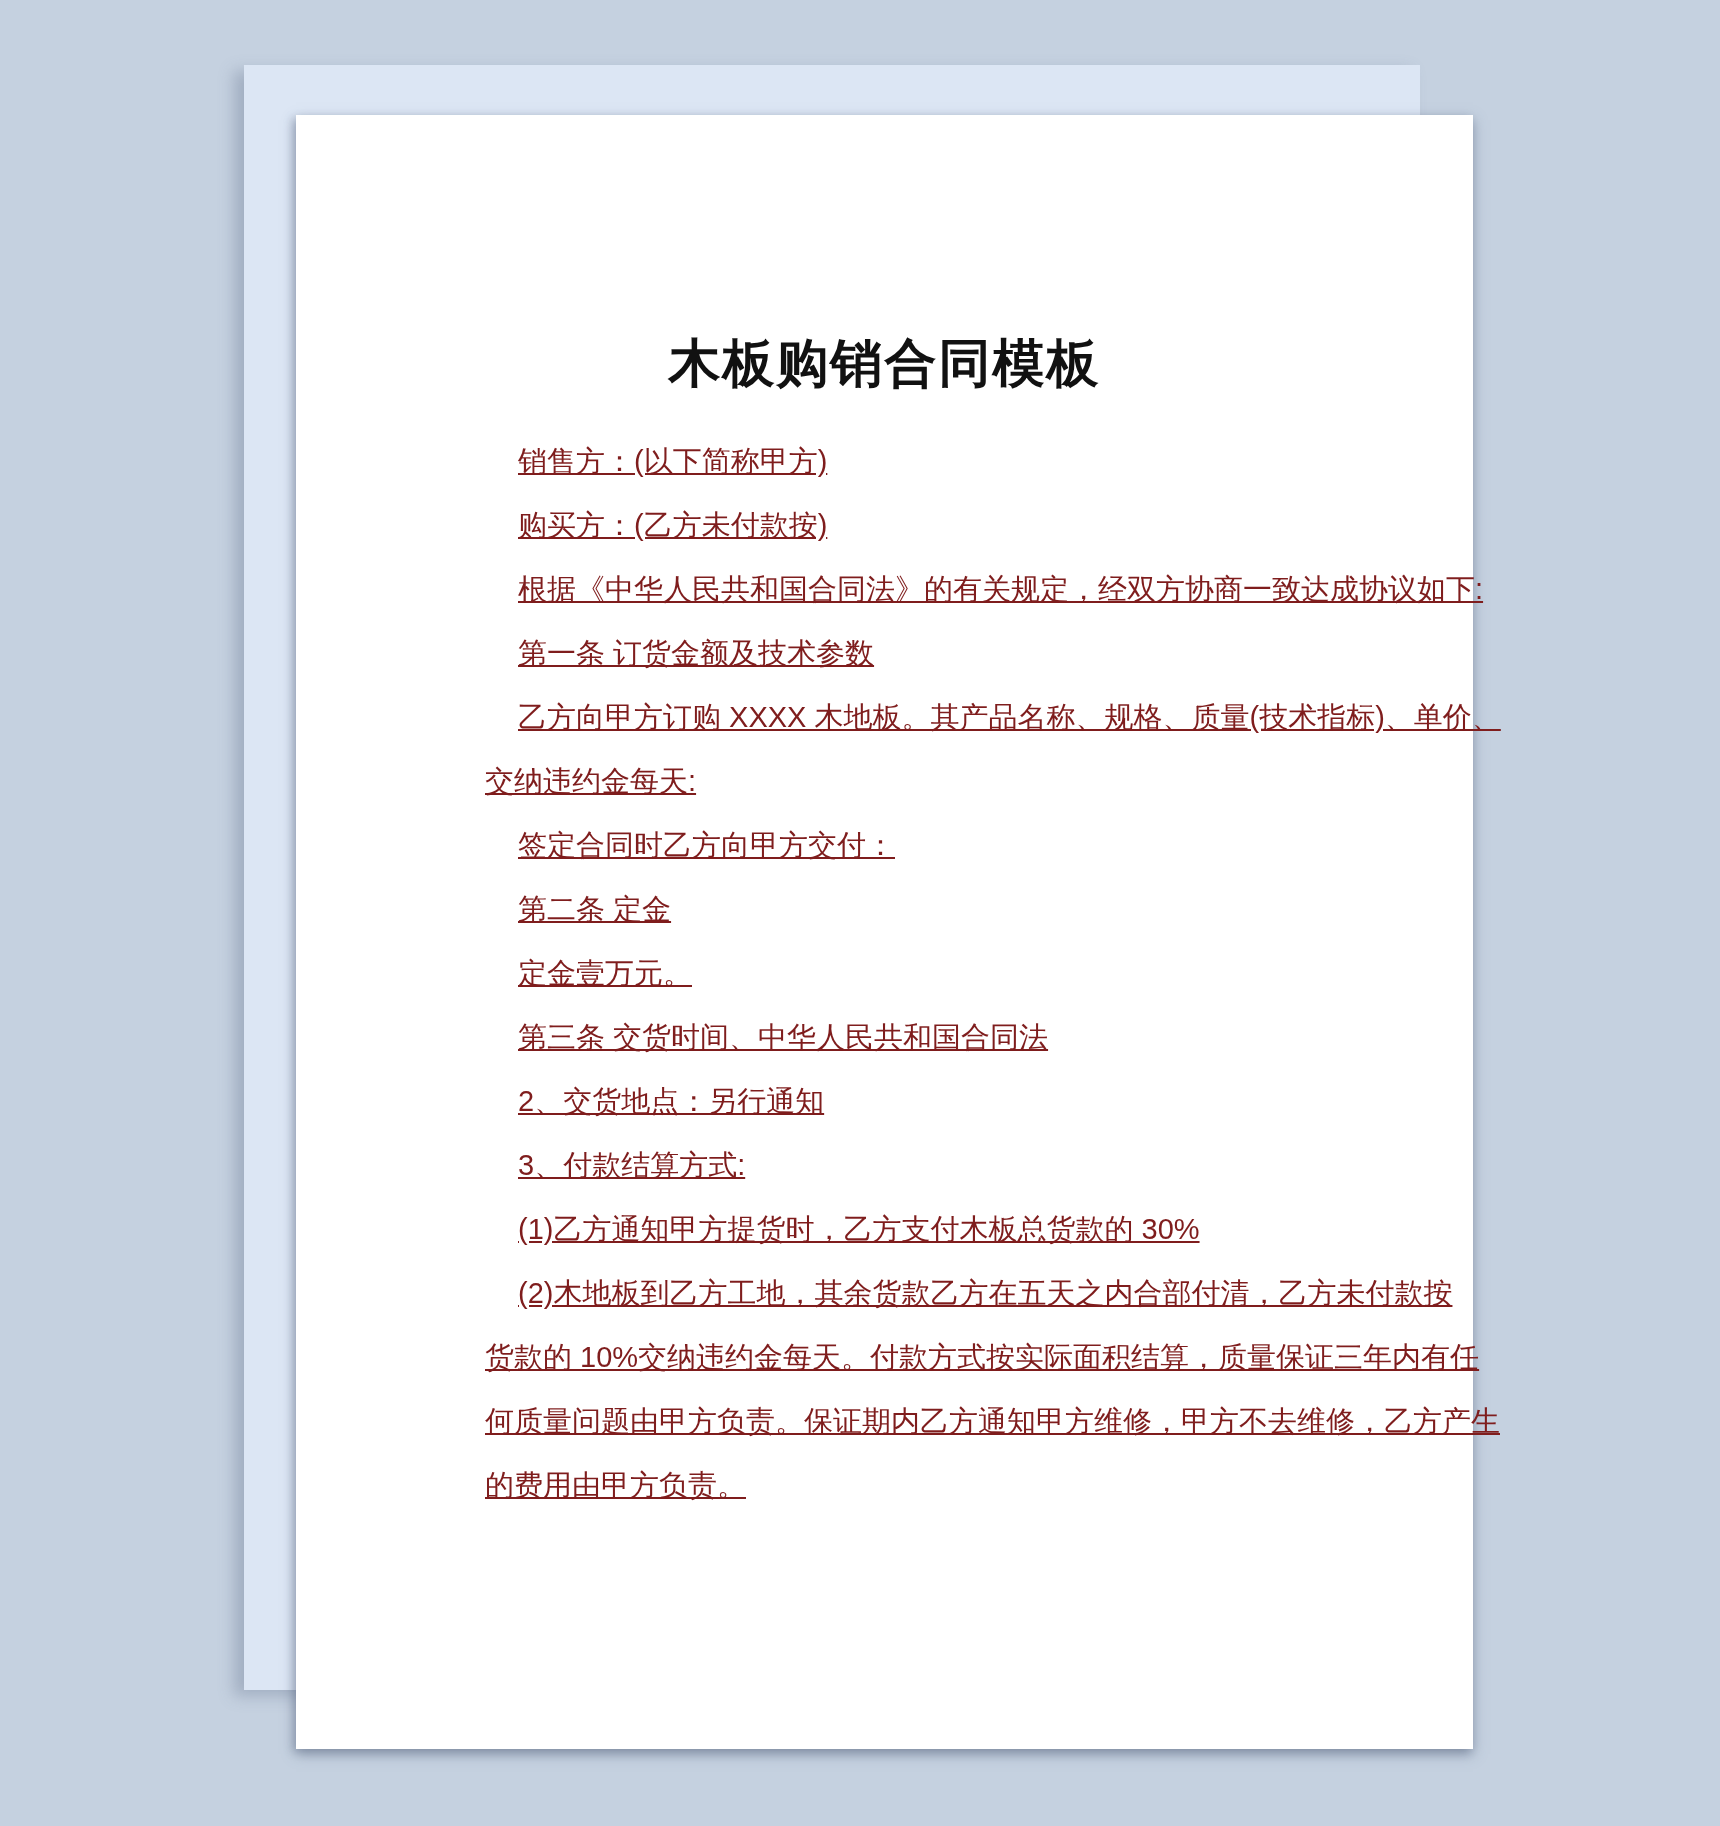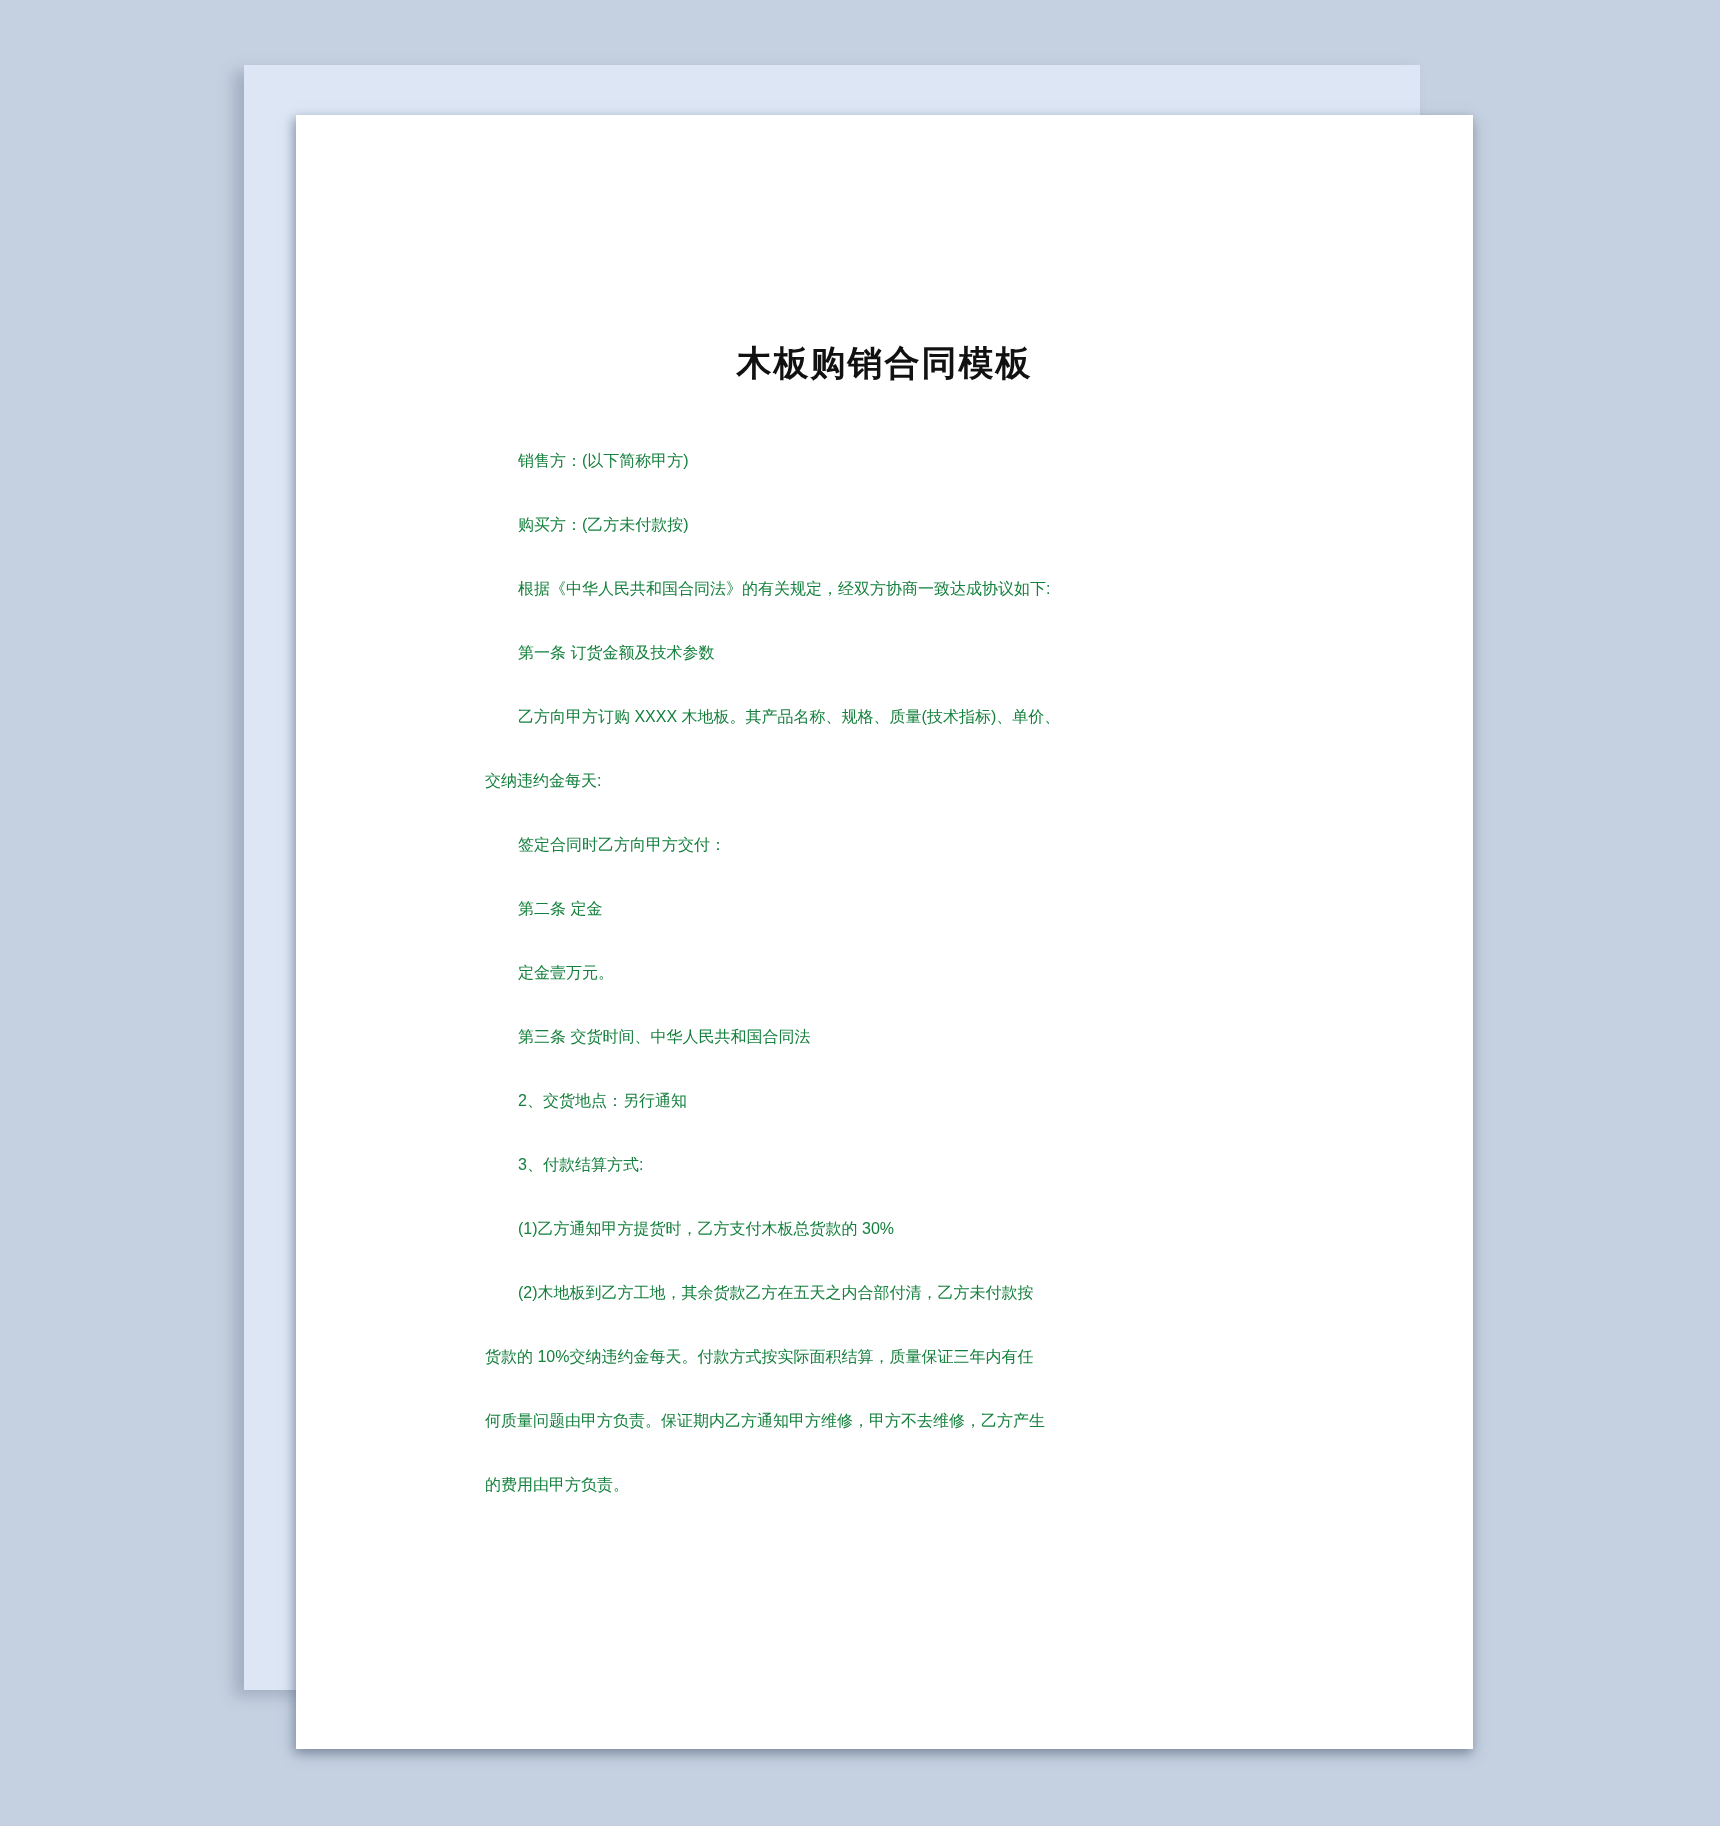--- a/index.html
+++ b/index.html
@@ -28,36 +28,37 @@
     top: 115px;
     width: 1177px;
     height: 1634px;
     background: #ffffff;
     box-shadow: 0 5px 12px rgba(90, 104, 130, 0.55), -4px 3px 8px rgba(90, 104, 130, 0.25);
     color: #161616;
   }
   .doc-title {
     margin-top: 220px;
     text-align: center;
-    font-size: 35px;
+    font-size: 52px;
     line-height: 56px;
     font-weight: 700;
     letter-spacing: 2px;
     margin-bottom: 38px;
     color: #111111;
   }
   .doc-body {
     padding: 0 188px 0 189px;
   }
   .line {
-    font-size: 16px;
+    font-size: 29px;
     line-height: 64px;
     height: 64px;
     white-space: nowrap;
-    color: #15803d;
+    color: #7f1d1d;
+    text-decoration: underline;
   }
   .line.ind {
     padding-left: 33px;
   }
 </style>
 </head>
 <body>
 
 <div class="back-sheet"></div>
 

